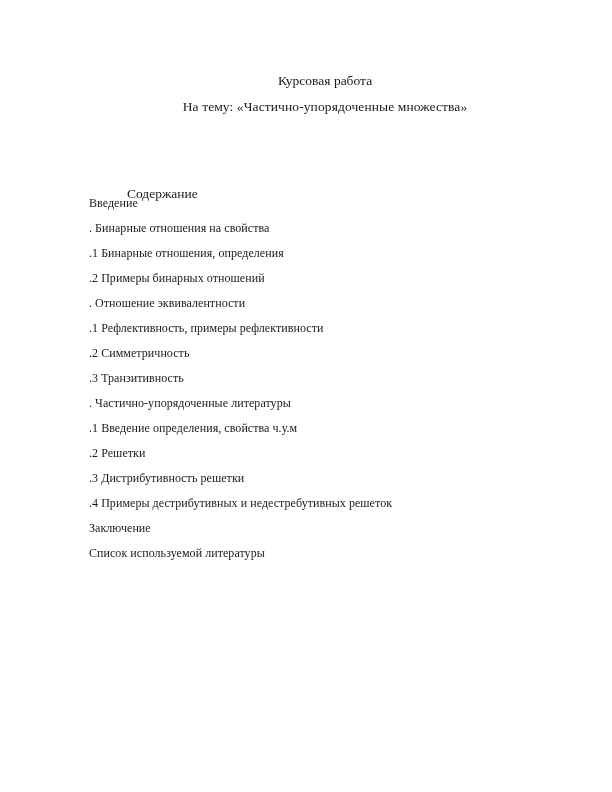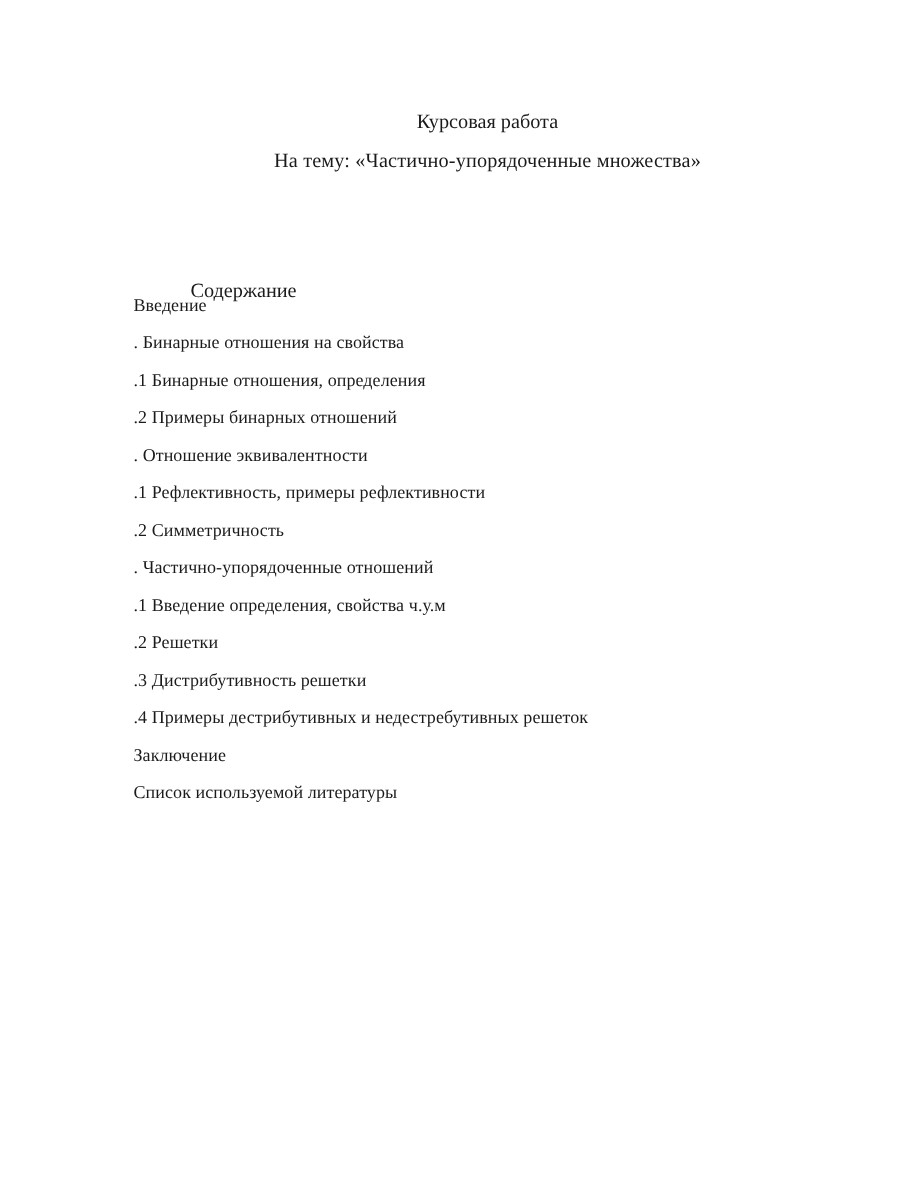--- a/index.html
+++ b/index.html
@@ -78,21 +78,22 @@
   <div class="contents-heading">Содержание</div>
 
   <div class="toc">
     <div class="toc-entry">Введение</div>
     <div class="toc-entry">. Бинарные отношения на свойства</div>
     <div class="toc-entry">.1 Бинарные отношения, определения</div>
     <div class="toc-entry">.2 Примеры бинарных отношений</div>
     <div class="toc-entry">. Отношение эквивалентности</div>
     <div class="toc-entry">.1 Рефлективность, примеры рефлективности</div>
     <div class="toc-entry">.2 Симметричность</div>
-    <div class="toc-entry">. Частично-упорядоченные отношений</div>
+    <div class="toc-entry">.3 Транзитивность</div>
+    <div class="toc-entry">. Частично-упорядоченные литературы</div>
     <div class="toc-entry">.1 Введение определения, свойства ч.у.м</div>
     <div class="toc-entry">.2 Решетки</div>
     <div class="toc-entry">.3 Дистрибутивность решетки</div>
     <div class="toc-entry">.4 Примеры дестрибутивных и недестребутивных решеток</div>
     <div class="toc-entry">Заключение</div>
     <div class="toc-entry">Список используемой литературы</div>
   </div>
 
 </div>
 

